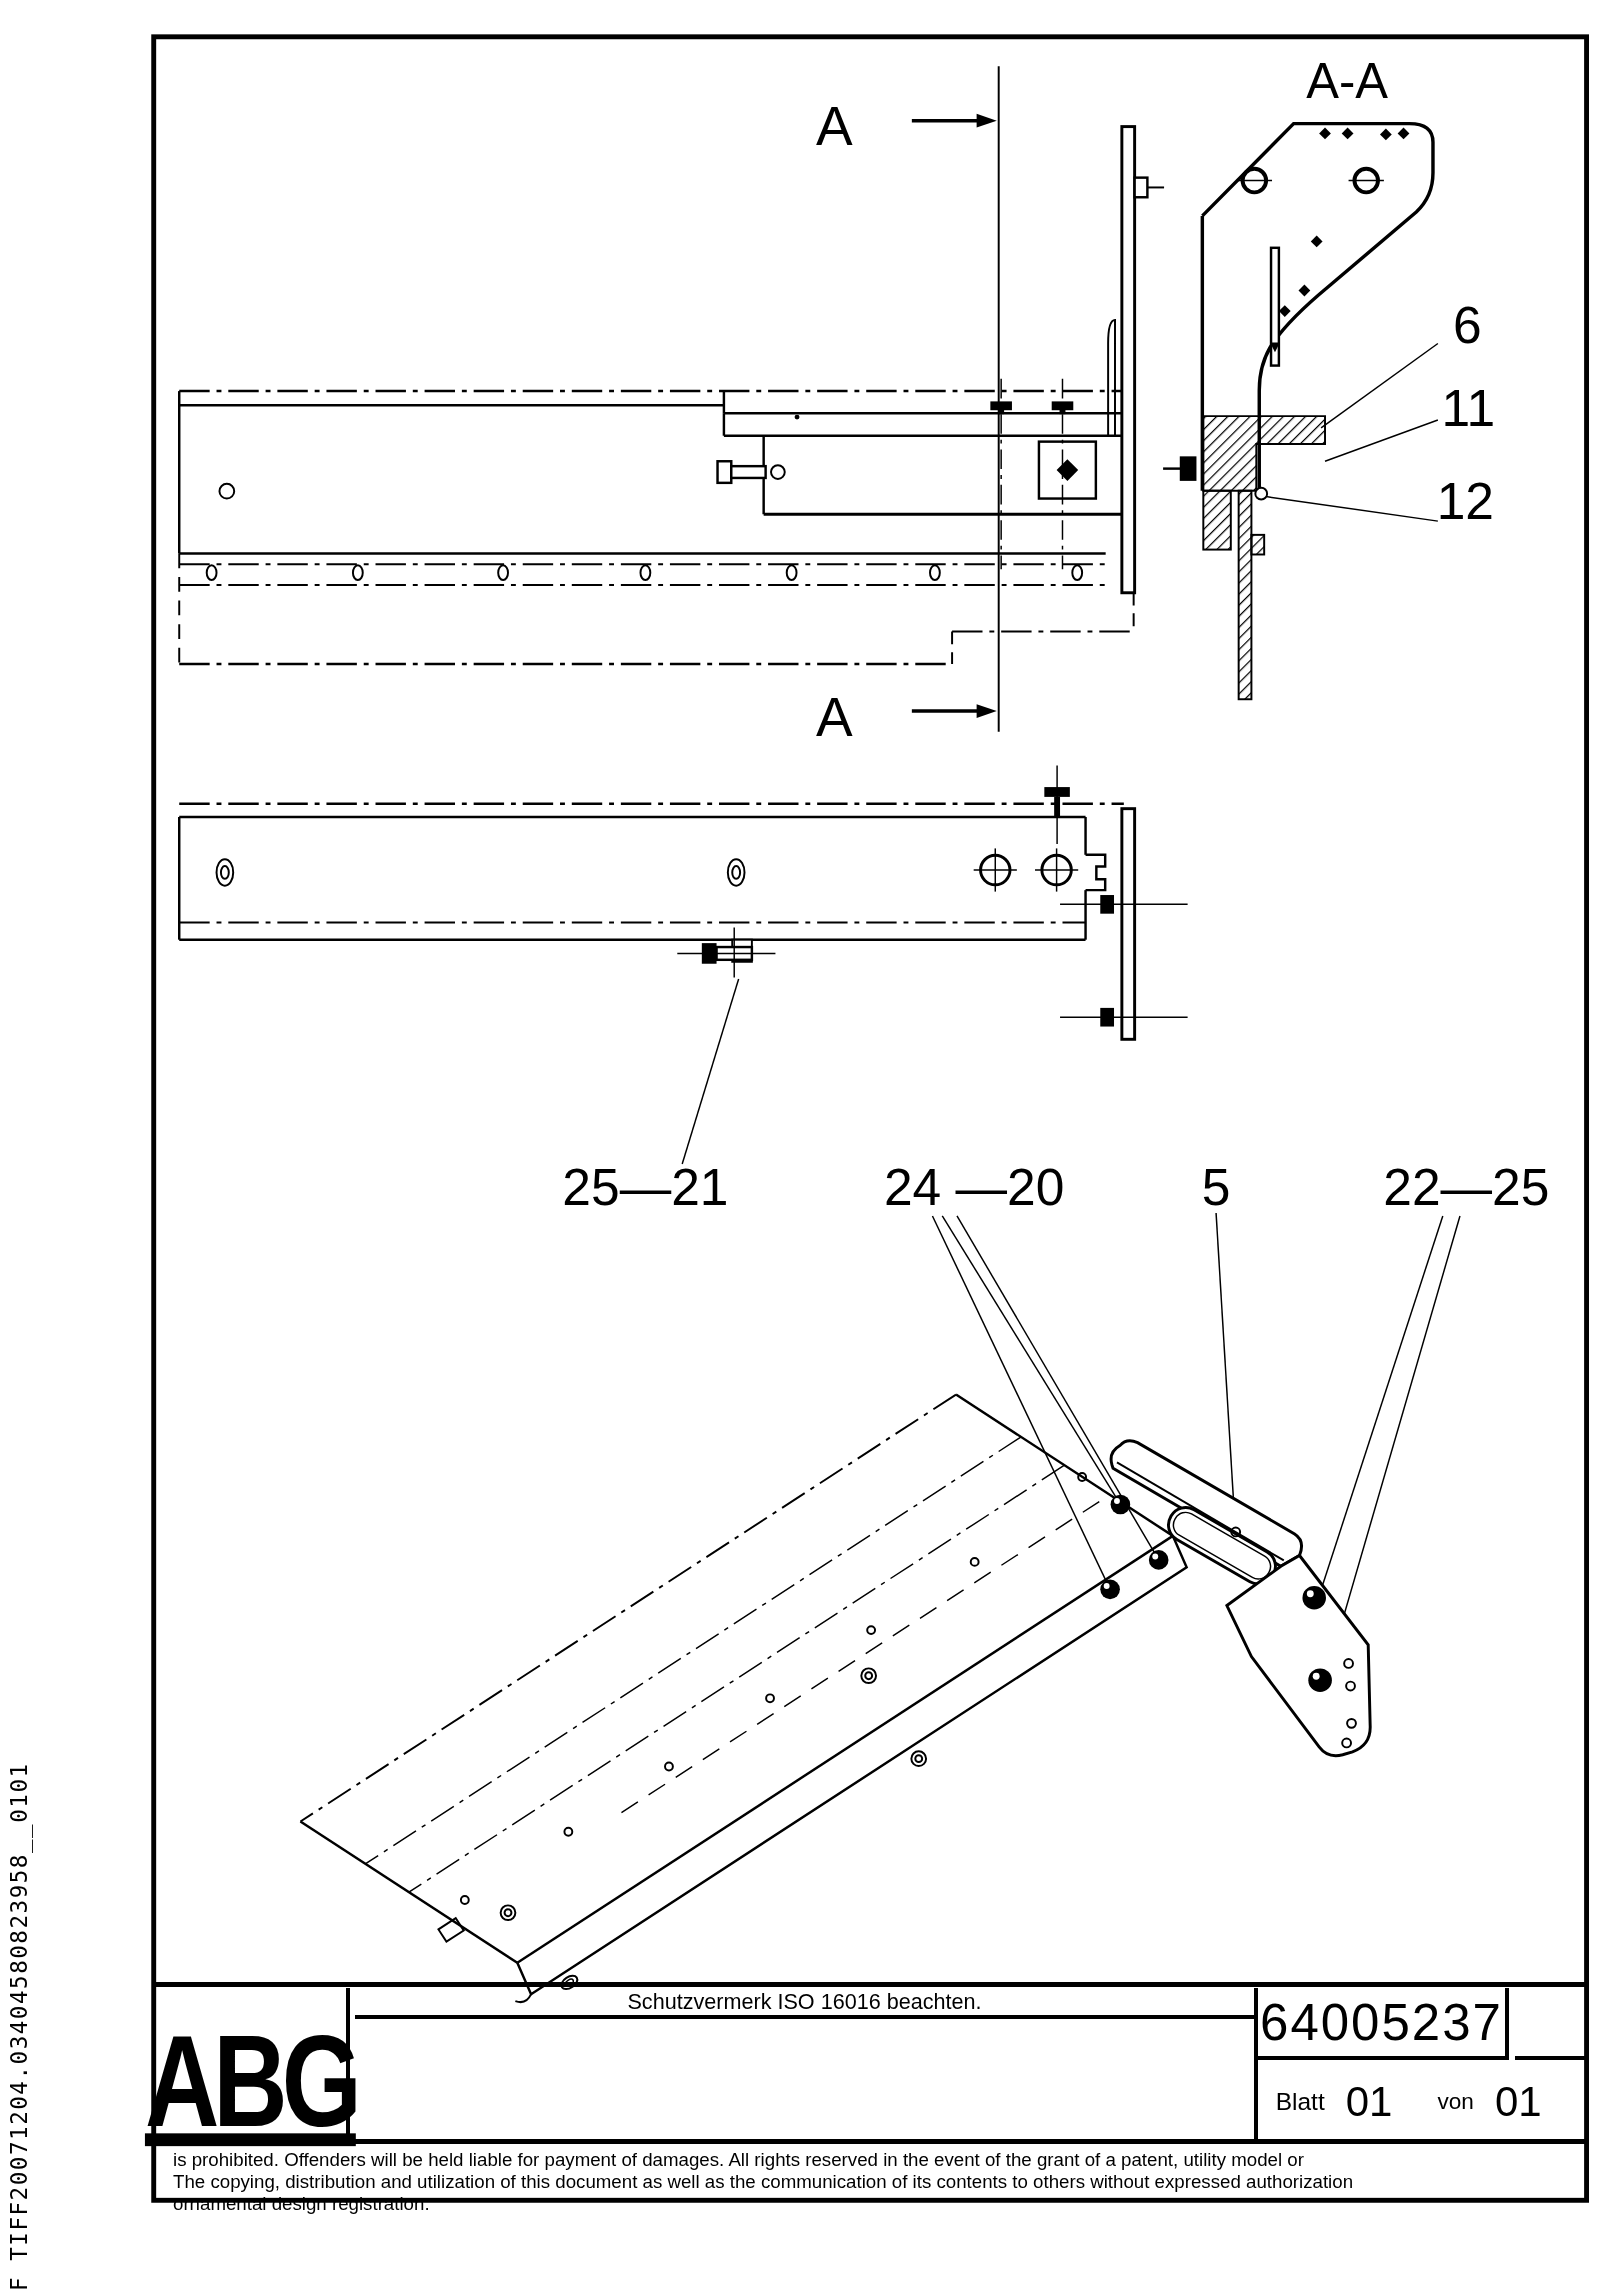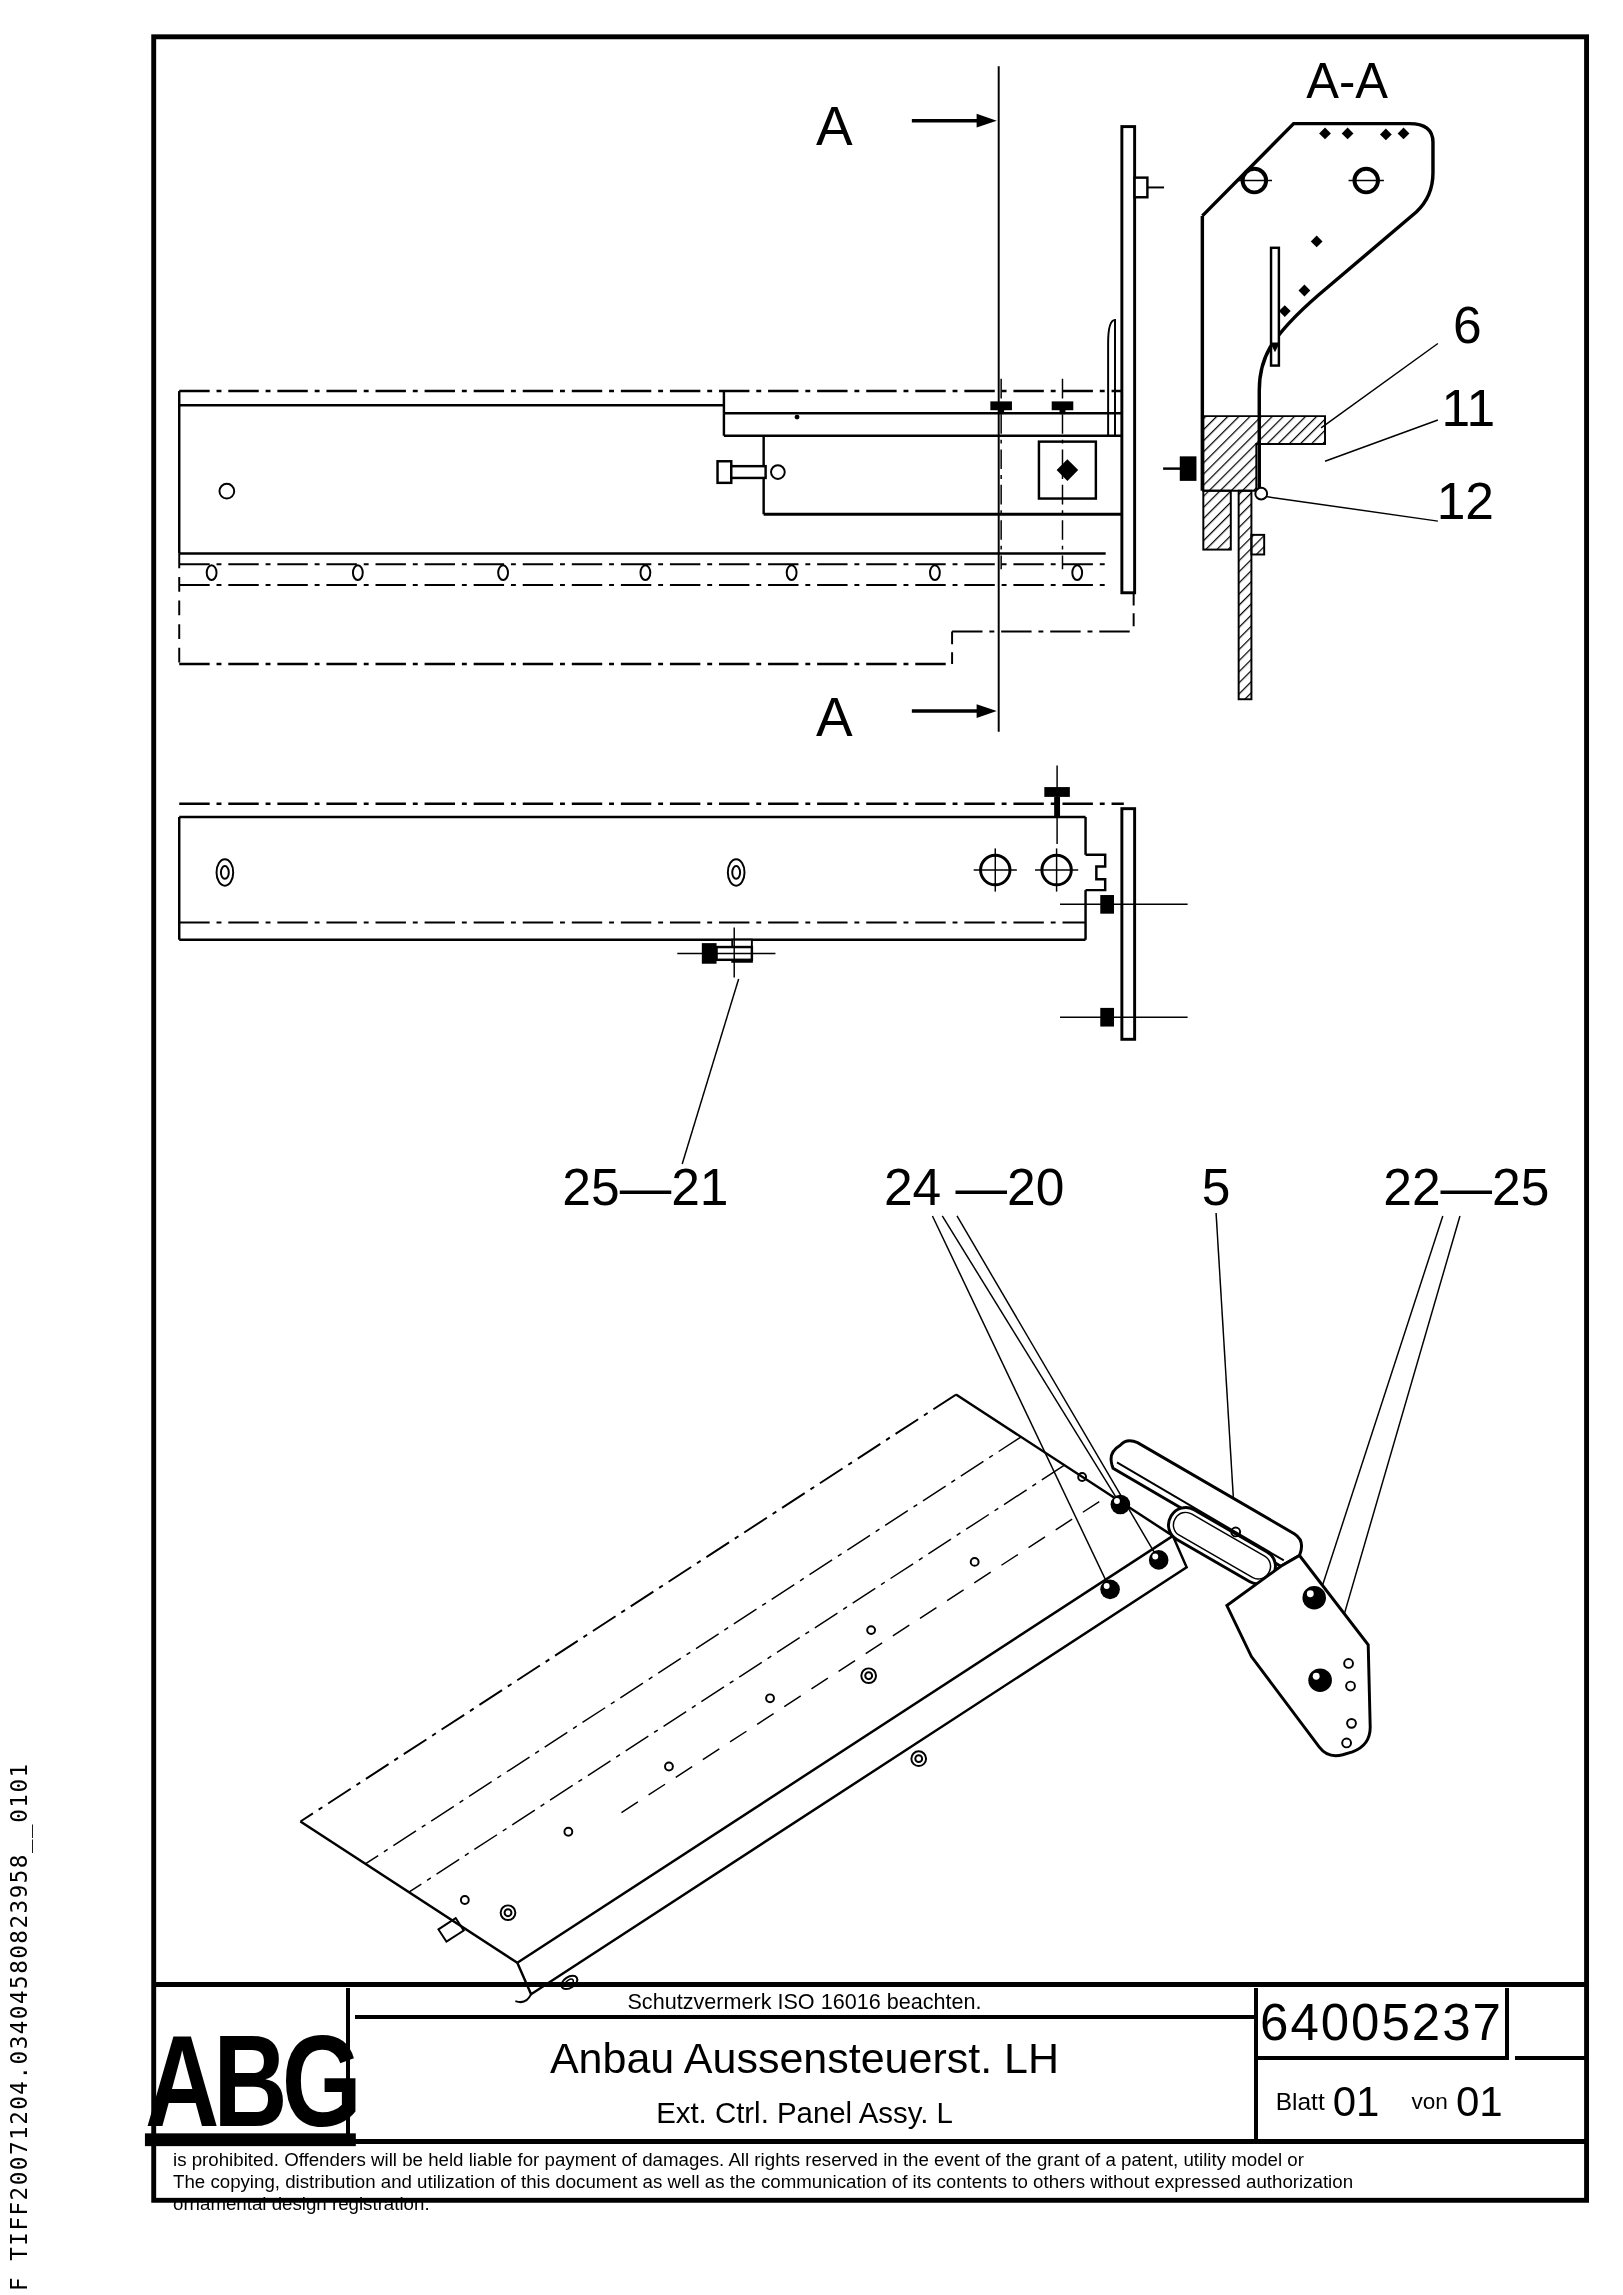--- a/index.html
+++ b/index.html
@@ -34,21 +34,21 @@
     display:flex;align-items:center;justify-content:center;font-size:21.6px;}
   .title-cell{left:355px;top:2025px;width:899px;height:114px;
     display:flex;flex-direction:column;align-items:center;justify-content:center;}
   .title-de{font-size:43px;}
   .title-en{font-size:29.4px;margin-top:13.7px;}
   .rightcol{left:1254px;top:1988px;width:333px;height:151px;border-left:4.9px solid #000;}
   .num-box{left:1258px;top:1988px;width:251px;height:72px;border-right:4.9px solid #000;border-bottom:4.9px solid #000;
     display:flex;align-items:center;justify-content:center;font-size:51px;letter-spacing:2px;}
   .num-gap{left:1515px;top:1988px;width:72px;height:72px;border-bottom:4.9px solid #000;}
   .blatt-row{left:1258px;top:2065px;width:328px;height:74px;
-    display:flex;align-items:center;gap:8px;padding-left:17.7px;}
+    display:flex;align-items:center;gap:21px;padding-left:17.7px;}
   .blatt-label{font-size:24.5px;}
   .blatt-big{font-size:42px;}
   .blatt-von{font-size:22.6px;margin-left:24px;}
   .legal{position:absolute;left:173px;top:2149px;width:1404px;font-size:18.7px;line-height:22px;}
 </style>
 </head>
 <body>
 
 <div class="page">
 
@@ -299,24 +299,20 @@
 
   <div class="margin-text">F TIFF20071204.03404580823958__0101</div>
 
   <div class="tb-line-top"></div>
   <div class="cell abg-cell">
     <div class="abg-logo">ABG</div>
   </div>
   <div class="cell schutz-cell">
     <span>Schutzvermerk ISO 16016 beachten.</span>
   </div>
-  <div class="cell title-cell">
-    <div class="title-de">Anbau Aussensteuerst. LH</div>
-    <div class="title-en">Ext. Ctrl. Panel Assy. L</div>
-  </div>
   <div class="cell rightcol"></div>
   <div class="cell num-box">
     <span>64005237</span>
   </div>
   <div class="cell num-gap"></div>
   <div class="cell blatt-row">
     <span class="blatt-label">Blatt</span>
     <span class="blatt-big">01</span>
     <span class="blatt-von">von</span>
     <span class="blatt-big">01</span>

